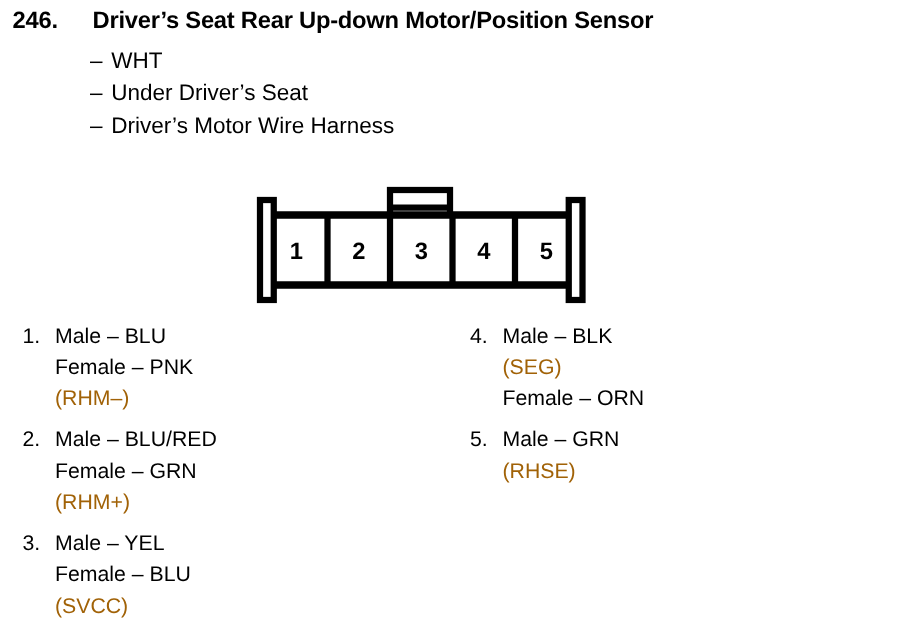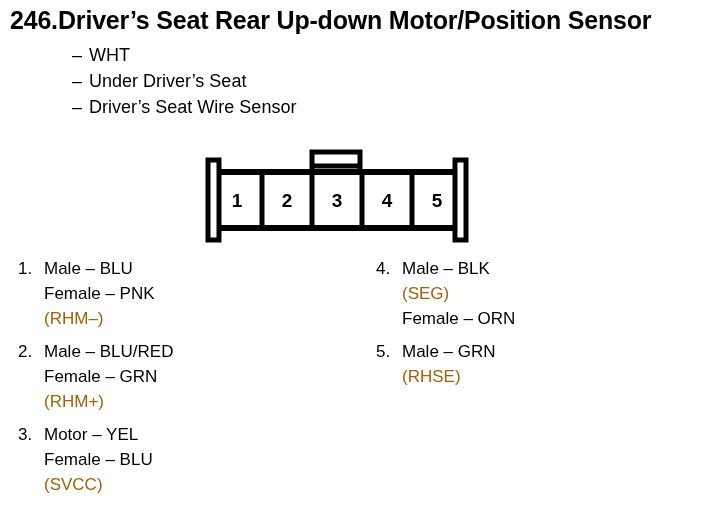--- a/index.html
+++ b/index.html
@@ -20,30 +20,31 @@
   .heading {
     position: absolute;
     left: 10px;
     top: 6px;
     width: 700px;
   }
   .title-row {
     display: flex;
     align-items: baseline;
     font-weight: bold;
-    font-size: 25px;
+    font-size: 19px;
     letter-spacing: -0.2px;
     white-space: nowrap;
   }
   .title-num {
     width: 48px;
     flex: 0 0 48px;
   }
   .title-text {
     font-weight: bold;
+    margin-left: 16px;
   }
 
   .dash-list {
     margin-top: 7px;
     padding-left: 62px;
   }
   .dash-row {
     display: flex;
     align-items: baseline;
     font-size: 18px;
@@ -125,21 +126,21 @@
     <div class="dash-row">
       <span class="dash-mark">–</span>
       <span>WHT</span>
     </div>
     <div class="dash-row">
       <span class="dash-mark">–</span>
       <span>Under Driver’s Seat</span>
     </div>
     <div class="dash-row">
       <span class="dash-mark">–</span>
-      <span>Driver’s Seat Wire Sensor</span>
+      <span>Driver’s Motor Wire Harness</span>
     </div>
   </div>
 </div>
 
 <div class="connector-wrap">
   <svg width="280" height="100" viewBox="0 0 280 100">
 
     <rect x="112" y="9" width="48" height="26" fill="#ffffff" stroke="#000000" stroke-width="5"></rect>
     <line x1="112" y1="23" x2="160" y2="23" stroke="#000000" stroke-width="5"></line>
 
@@ -192,21 +193,21 @@
       </div>
       <div class="pin-line">
         <span class="pin-indent"></span>
         <span class="pin-signal">(RHM+)</span>
       </div>
     </div>
 
     <div class="pin-entry">
       <div class="pin-line">
         <span class="pin-idx">3.</span>
-        <span>Motor – YEL</span>
+        <span>Male – YEL</span>
       </div>
       <div class="pin-line">
         <span class="pin-indent"></span>
         <span>Female – BLU</span>
       </div>
       <div class="pin-line">
         <span class="pin-indent"></span>
         <span class="pin-signal">(SVCC)</span>
       </div>
     </div>

